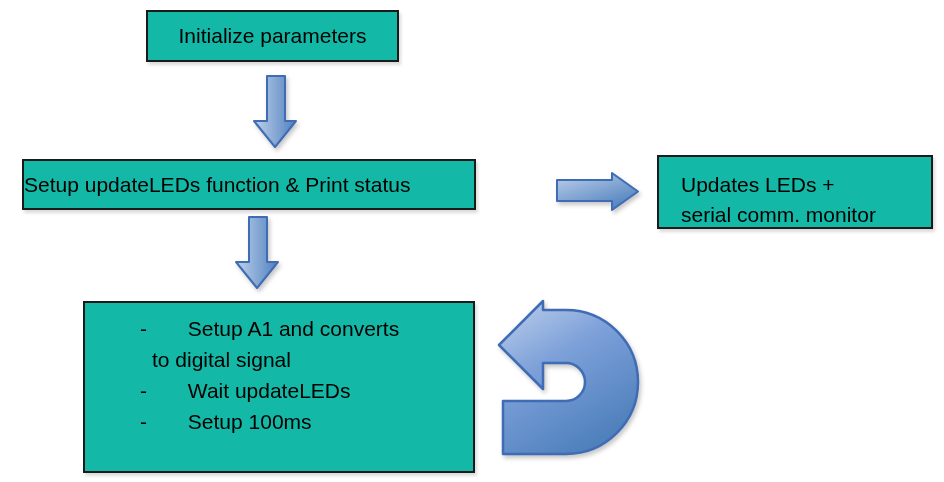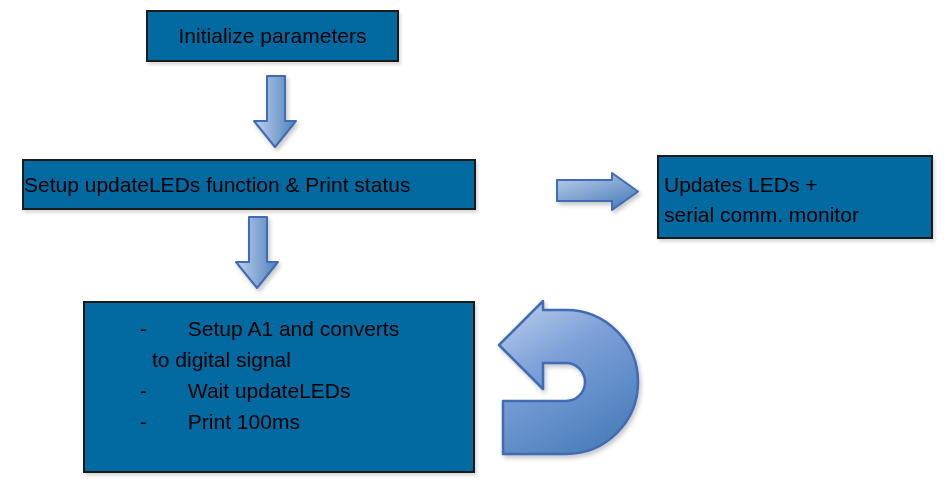--- a/index.html
+++ b/index.html
@@ -10,38 +10,38 @@
   }
   .canvas {
     position: relative;
     width: 944px;
     height: 482px;
     background: #ffffff;
     overflow: hidden;
   }
   .fc-box {
     position: absolute;
-    background: #0369a1;
+    background: #14b8a6;
     border: 2px solid #1a1a1a;
     box-shadow: 2px 3px 3px rgba(0,0,0,0.14);
     font-size: 21px;
     line-height: 1.3;
     color: #000000;
   }
   .box-init {
     left: 146px; top: 10px; width: 253px; height: 52px;
     display: flex; align-items: center; justify-content: center;
   }
   .box-setup {
     left: 22px; top: 159px; width: 454px; height: 51px;
     display: flex; align-items: center;
   }
   .box-updates {
-    left: 657px; top: 155px; width: 276px; height: 84px;
-    padding: 13px 8px 0 5px;
+    left: 657px; top: 155px; width: 276px; height: 74px;
+    padding: 13px 8px 0 22px;
     line-height: 30px;
   }
   .box-main {
     left: 83px; top: 301px; width: 392px; height: 172px;
     padding: 10px 8px 0 20px;
     line-height: 31px;
   }
   .box-updates .line, .box-main .line { display: block; white-space: nowrap; }
   .bullet-row { display: flex; white-space: nowrap; }
   .bullet-dash {
@@ -115,21 +115,21 @@
       <span class="bullet-dash">-</span>
       <span>Setup A1 and converts</span>
     </span>
     <span class="line bullet-cont">to digital signal</span>
     <span class="line bullet-row">
       <span class="bullet-dash">-</span>
       <span>Wait updateLEDs</span>
     </span>
     <span class="line bullet-row">
       <span class="bullet-dash">-</span>
-      <span>Print 100ms</span>
+      <span>Setup 100ms</span>
     </span>
   </div>
 
   <svg class="arrow-svg arrow-loop" width="145" height="160" viewBox="0 0 145 160">
     <path d="M6 157 L69 157
              A72 72 0 0 0 141 85
              A72 72 0 0 0 69 13
              L46 13 L46 4 L2 48 L46 92 L46 66 L69 66
              A19 19 0 0 1 88 85
              A19 19 0 0 1 69 104

